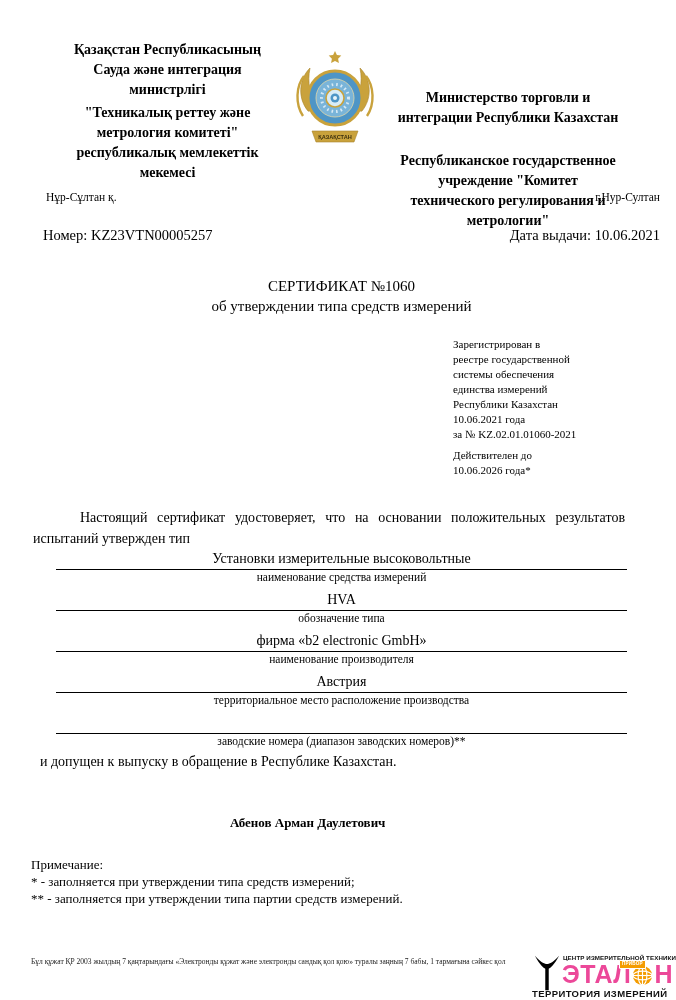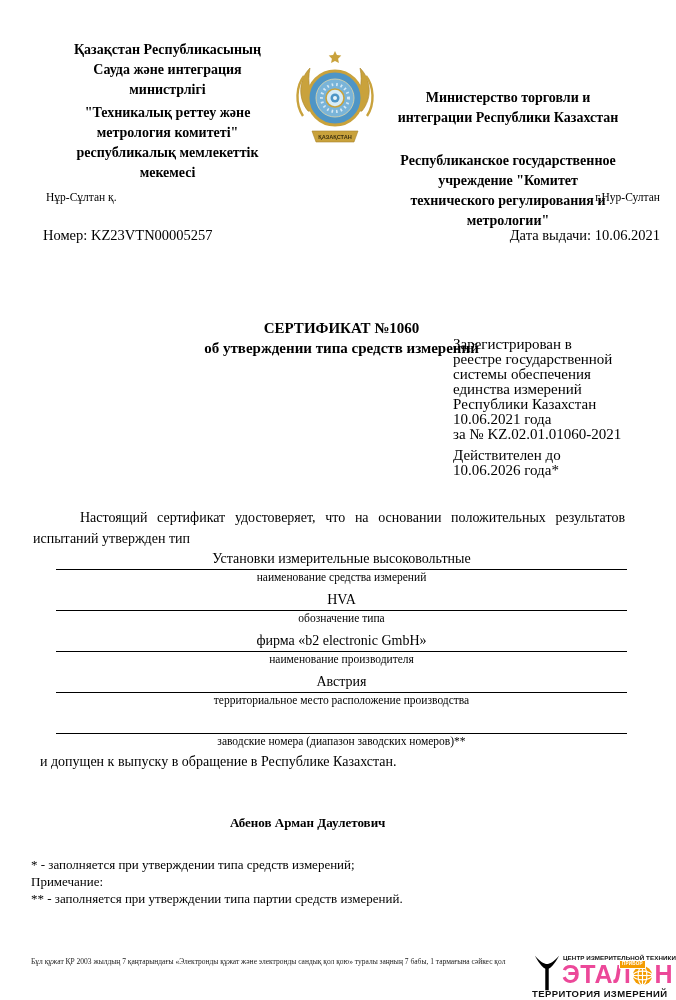--- a/index.html
+++ b/index.html
@@ -18,25 +18,25 @@
   .hdr-left  { left:35px;  width:265px; }
   .hdr-right { left:383px; width:250px;margin-top:48px; }
   .city { position:absolute; top:191px; font-size:11.5px; }
   .city-kk { left:46px; }
   .city-ru { right:40px; text-align:right; }
   .meta { position:absolute; top:227px; font-size:14.5px; }
   .meta-num  { left:43px; }
   .meta-date { right:40px; text-align:right; }
   .title-block {
     position:absolute; left:56px; top:276px; width:571px;
-    text-align:center; font-weight:bold; font-size:15px; line-height:20px;margin-top:42px;
+    text-align:center; font-weight:normal; font-size:15px; line-height:20px;
   }
   .reg-block {
     position:absolute; left:453px; top:337px; width:198px;
-    font-size:15px; line-height:15px;
+    font-size:11px; line-height:15px;
   }
   .reg-valid { margin-top:6px; }
   .intro {
     position:absolute; left:33px; top:507px; width:592px;
     font-size:14px; line-height:21px; text-align:justify; text-indent:47px;
   }
   .fields { position:absolute; left:56px; top:548px; width:571px; }
   .fld { margin-bottom:5px; }
   .fld .val {
     min-height:21px; line-height:21px; text-align:center; font-size:14px;
@@ -176,22 +176,22 @@
       <div class="val"></div>
       <div class="lab">заводские номера (диапазон заводских номеров)**</div>
     </div>
   </div>
 
   <div class="conclusion">и допущен к выпуску в обращение в Республике Казахстан.</div>
 
   <div class="signature">Абенов Арман Даулетович</div>
 
   <div class="notes">
+    <div>Примечание:</div>
     <div>* - заполняется при утверждении типа средств измерений;</div>
-    <div>Примечание:</div>
     <div>** - заполняется при утверждении типа партии средств измерений.</div>
   </div>
 
   <div class="footer-legal">Бұл құжат ҚР 2003 жылдың 7 қаңтарындағы «Электронды құжат және электронды сандық қол қою» туралы заңның 7 бабы, 1 тармағына сәйкес қол</div>
 
   <div class="logo">
     <svg class="fork" viewBox="0 0 30 42">
       <path d="M1,1 C7,12 11,15 13,16 L13,41 L17,41 L17,16 C19,15 23,12 29,1 C23,8 18,10.5 15,10.5 C12,10.5 7,8 1,1 Z" fill="#000"></path>
     </svg>
     <div class="top-line">ЦЕНТР ИЗМЕРИТЕЛЬНОЙ ТЕХНИКИ</div>

